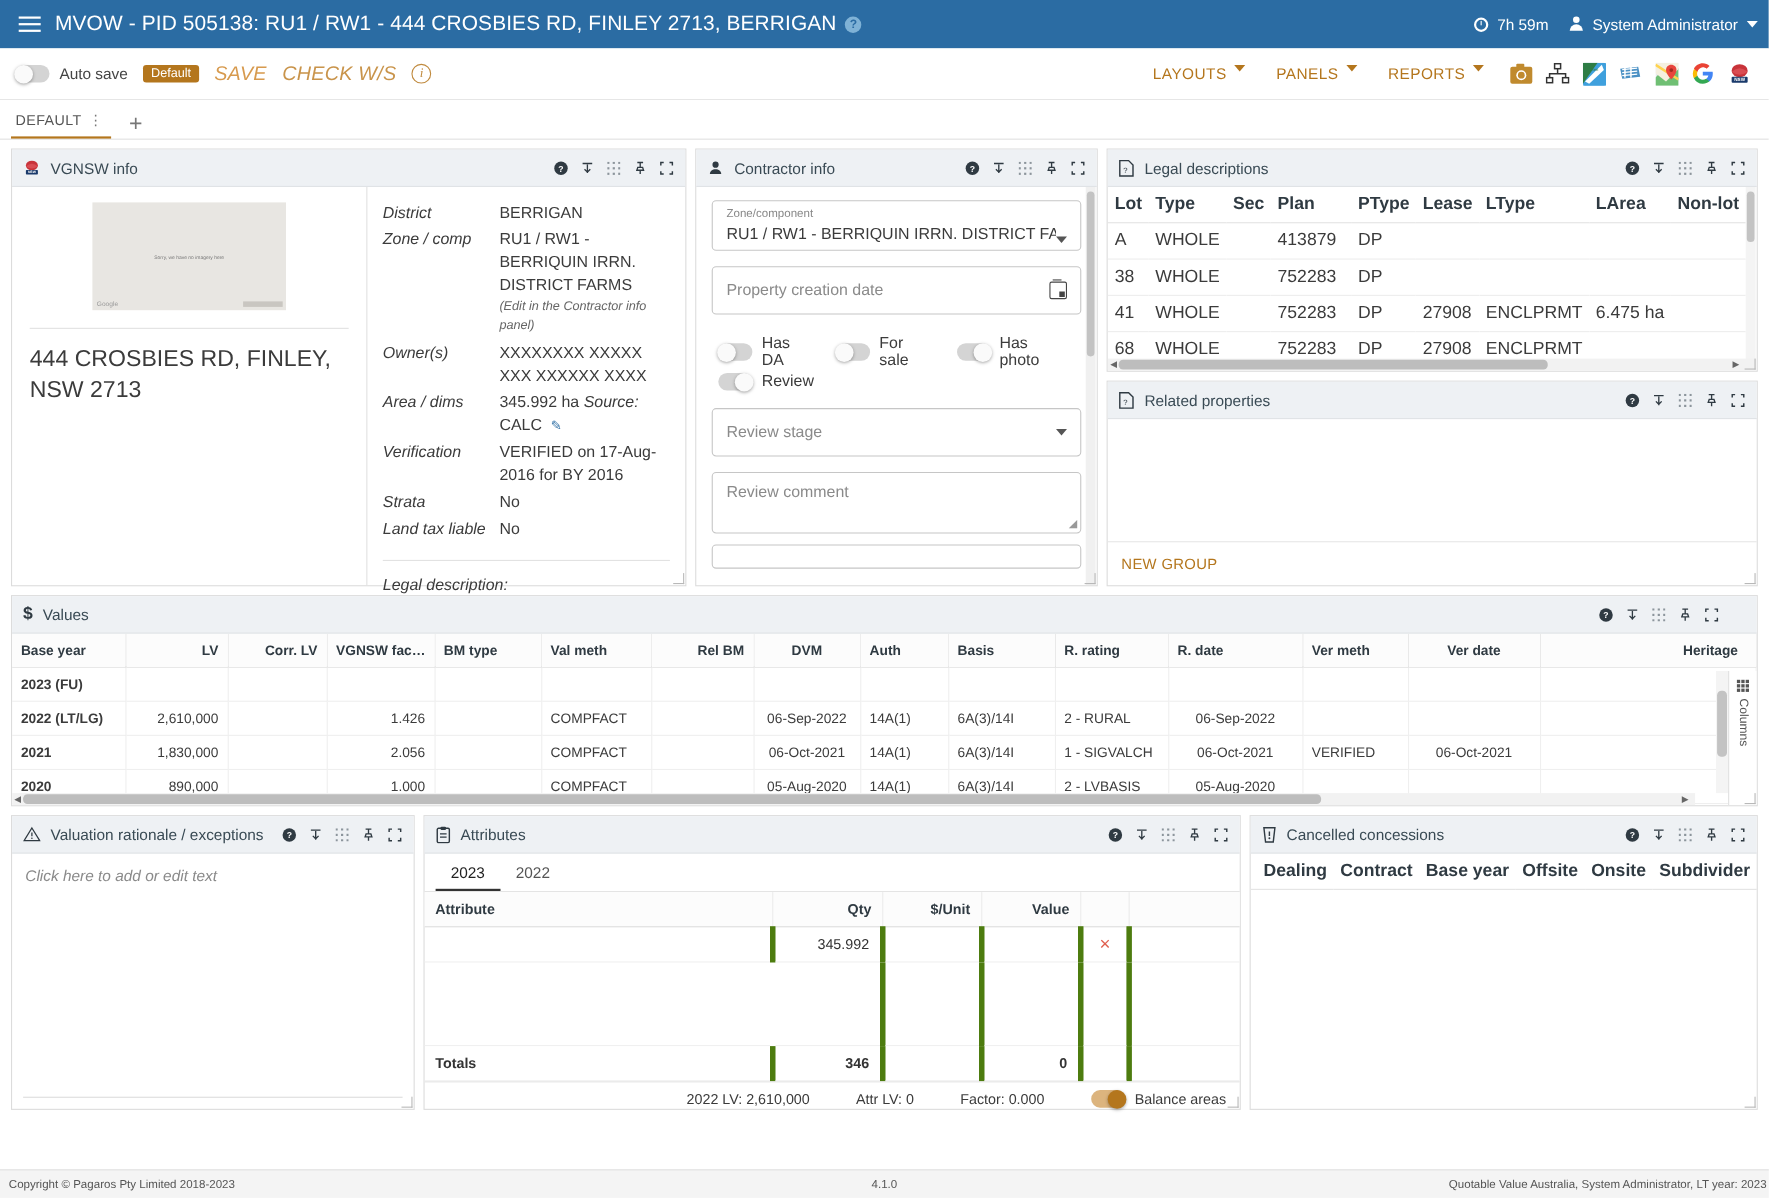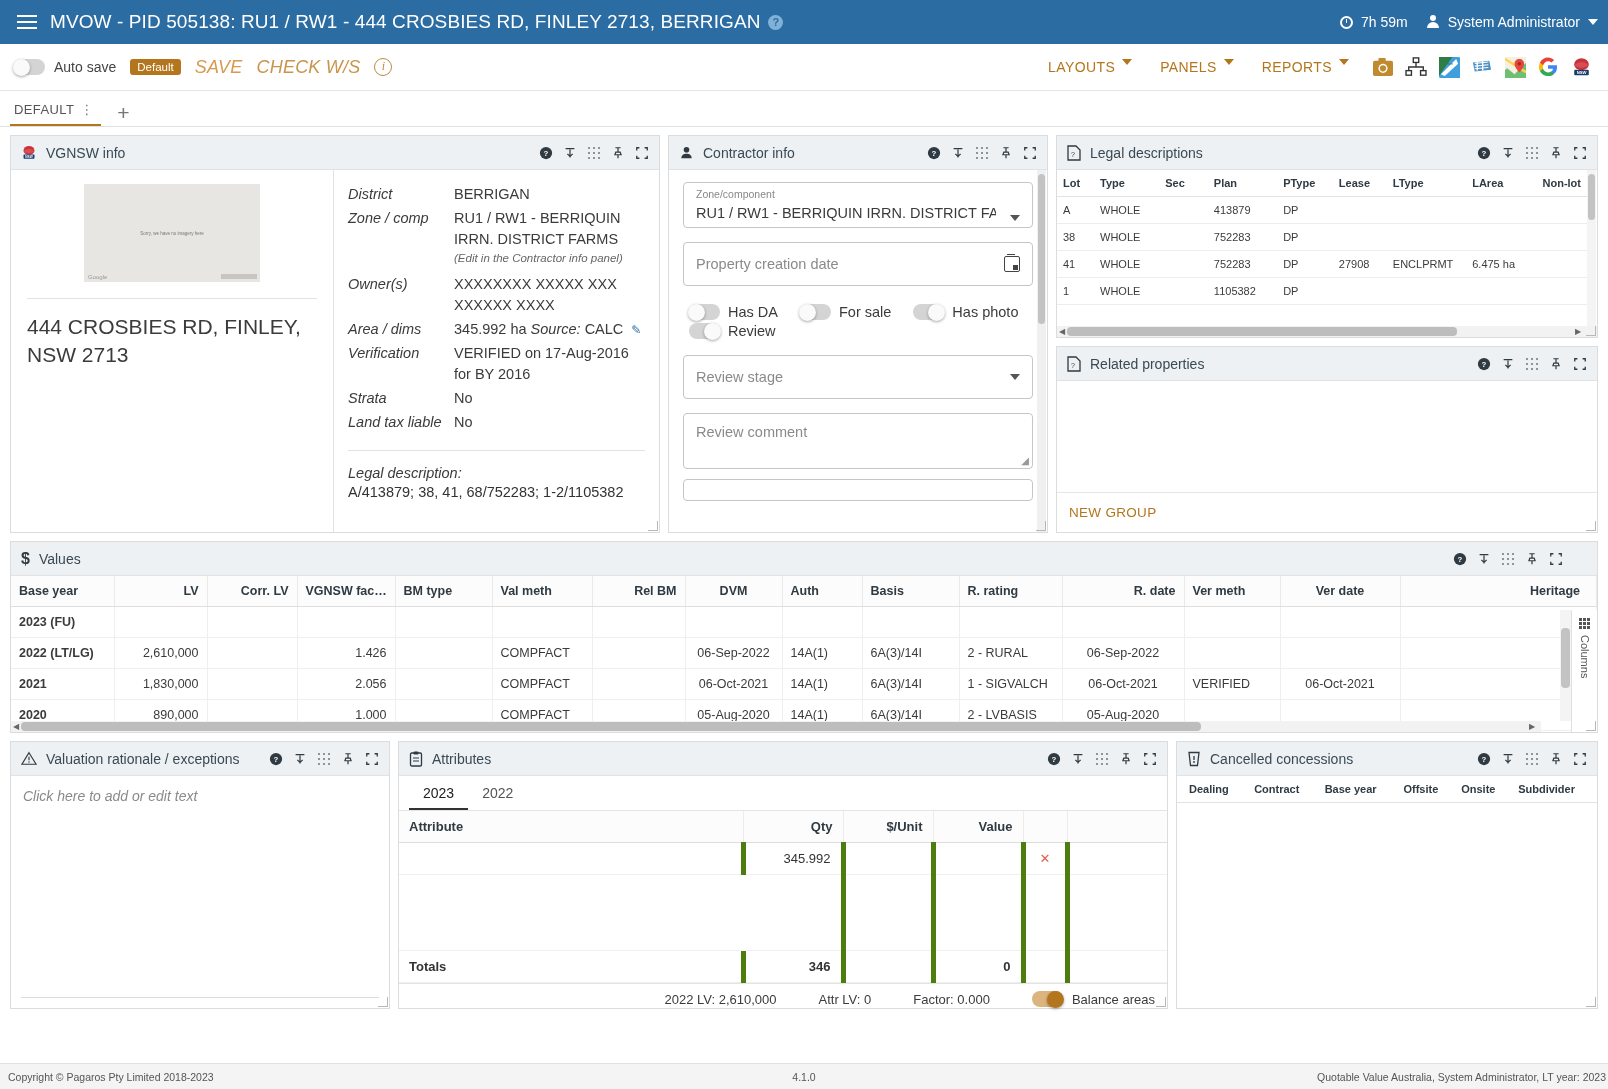--- a/index.html
+++ b/index.html
@@ -113,21 +113,21 @@
   .textarea{border:1px solid #c6c6c6;border-radius:4px;height:56px;padding:10px 12px;
     font-size:14.5px;color:#8a8a8a;position:relative;margin-bottom:10px;}
   .ta-grip{position:absolute;right:3px;bottom:2px;font-size:10px;color:#999;transform:rotate(0deg);}
   .vscroll{position:absolute;right:1px;top:0;width:9px;height:100%;background:#f0f0f0;}
   .vscroll .thumb{position:absolute;left:1px;top:4px;width:7px;height:150px;background:#c3c3c3;border-radius:4px;}
 
   
   .rightcol{flex:1;display:flex;flex-direction:column;gap:8px;}
   .legaldesc{height:203px;}
   .relprops{flex:1;}
-  .tbl{width:100%;border-collapse:collapse;font-size:11px;}
+  .tbl{width:100%;border-collapse:collapse;font-size:16px;}
   .tbl th{font-weight:bold;color:#2f3a42;text-align:left;padding:7px 6px;border-bottom:1px solid #e3e3e3;white-space:nowrap;}
   .tbl td{padding:7px 6px;border-bottom:1px solid #ededed;color:#3b3b3b;white-space:nowrap;}
   .ld-body{flex:1;overflow:hidden;position:relative;padding-right:10px;}
   .hscroll{position:absolute;left:0;bottom:0;height:11px;width:100%;background:#f2f2f2;display:flex;align-items:center;}
   .hscroll .hthumb{height:9px;background:#bdbdbd;border-radius:4px;margin-left:10px;}
   .hscroll .arrowL,.hscroll .arrowR{font-size:8px;color:#666;width:10px;text-align:center;}
   .newgroup{color:#b4761d;font-size:13.5px;padding:12px 12px;border-top:1px solid #e6e6e6;cursor:pointer;letter-spacing:.3px;}
 
   
   .values{margin-top:8px;height:192px;}
@@ -565,20 +565,31 @@
                 <td>WHOLE</td>
                 <td></td>
                 <td>752283</td>
                 <td>DP</td>
                 <td>27908</td>
                 <td>ENCLPRMT</td>
                 <td>6.475 ha</td>
                 <td></td>
               </tr>
               <tr>
+                <td>68</td>
+                <td>WHOLE</td>
+                <td></td>
+                <td>752283</td>
+                <td>DP</td>
+                <td>27908</td>
+                <td>ENCLPRMT</td>
+                <td></td>
+                <td></td>
+              </tr>
+              <tr>
                 <td>1</td>
                 <td>WHOLE</td>
                 <td></td>
                 <td>1105382</td>
                 <td>DP</td>
                 <td></td>
                 <td></td>
                 <td></td>
                 <td></td>
               </tr>
@@ -700,21 +711,21 @@
           <th style="width:93px;text-align:right">LV</th>
           <th style="width:90px;text-align:right">Corr. LV</th>
           <th style="width:98px;text-align:right">VGNSW fac…</th>
           <th style="width:97px;text-align:left">BM type</th>
           <th style="width:100px;text-align:left">Val meth</th>
           <th style="width:93px;text-align:right">Rel BM</th>
           <th style="width:97px;text-align:center">DVM</th>
           <th style="width:80px;text-align:left">Auth</th>
           <th style="width:97px;text-align:left">Basis</th>
           <th style="width:103px;text-align:left">R. rating</th>
-          <th style="width:122px;text-align:right">R. date</th>
+          <th style="width:122px;text-align:left">R. date</th>
           <th style="width:96px;text-align:left">Ver meth</th>
           <th style="width:120px;text-align:center">Ver date</th>
           <th style="text-align:right;padding-right:16px">Heritage</th>
         </tr>
           </thead>
         <tbody>
           <tr>
             <td class="bold">2023 (FU)</td>
             <td style="text-align:right"></td>
             <td></td>

